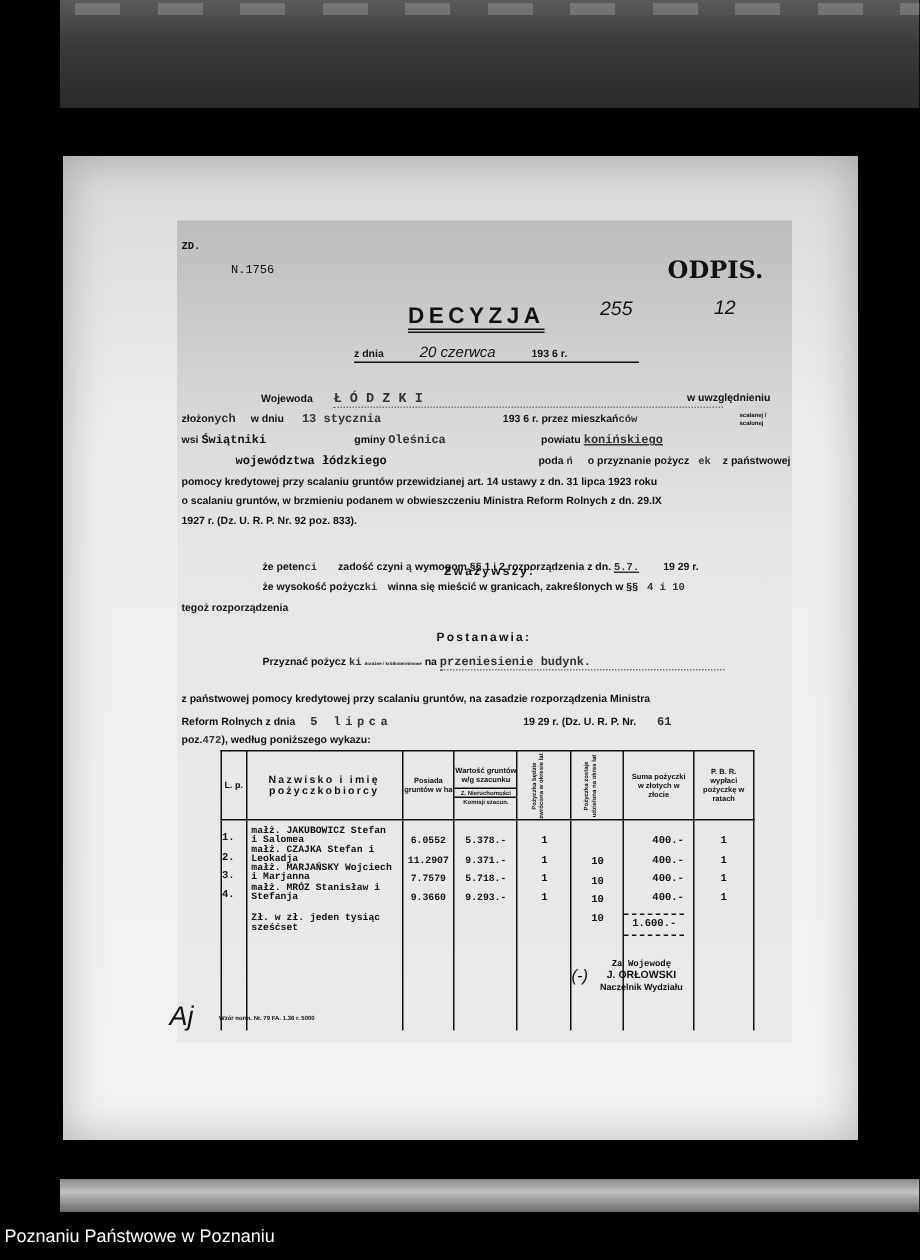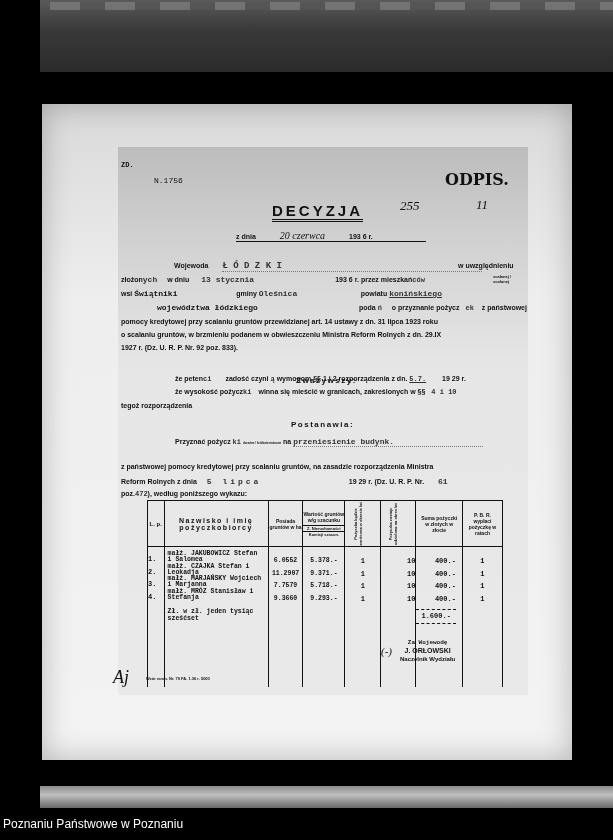--- a/index.html
+++ b/index.html
@@ -14,21 +14,21 @@
     box-shadow: inset 0 0 30px rgba(0,0,0,.25); }
   .paper { position:absolute; left:118px; top:147px; width:410px; height:548px;
     background:linear-gradient(180deg,#bcbcbc 0%,#d2d2d2 18%,#e6e6e6 40%,#e9e9e9 100%);
     color:#111; }
   .bottom-strip { position:absolute; left:40px; top:786px; width:573px; height:22px;
     background:linear-gradient(180deg,#8a8a8a,#c0c0c0 40%,#6a6a6a); }
   .footer { position:absolute; left:3px; top:817px; color:#fff; font-size:12px; }
   .abs { position:absolute; white-space:nowrap; }
   .mono { font-family:"Liberation Mono", monospace; }
   .tw { font-family:"Liberation Mono", monospace; color:#333; }
-  .hand { font-family:Liberation Serif, serif; font-style:italic; color:#111; }
+  .hand { font-family:Liberation Sans, sans-serif; font-style:italic; color:#111; }
   .small { font-size:7px; font-weight:bold; }
   table.grid { position:absolute; left:29px; top:353px; width:356px; border-collapse:collapse; }
   table.grid th, table.grid td { border:1.5px solid #111; font-size:6px; font-weight:bold; text-align:center; padding:0; }
   table.grid td { border-top:none; border-bottom:none; vertical-align:top; }
 </style>
 </head>
 <body>
 
 <div class="top-strip">
     <div class="shine"></div>
@@ -36,21 +36,21 @@
 
 <div class="card"></div>
 
 <div class="paper">
   <span class="abs mono small" style="left:3px;top:14px;font-size:7px;">ZD.</span>
   <span class="abs mono" style="left:36px;top:29px;font-size:8px;">N.1756</span>
   <span class="abs" style="left:327px;top:23px;font-size:16px;font-weight:bold;font-family:'DejaVu Serif',serif;">ODPIS.</span>
 
   <span class="abs" style="left:154px;top:55px;font-size:15px;font-weight:bold;letter-spacing:3px;border-bottom:3px double #111;">DECYZJA</span>
   <span class="abs hand" style="left:282px;top:51px;font-size:13px;">255</span>
-  <span class="abs hand" style="left:358px;top:50px;font-size:13px;">11</span>
+  <span class="abs hand" style="left:358px;top:50px;font-size:13px;">12</span>
 
   <div class="abs" style="left:118px;top:83px;font-size:7px;font-weight:bold;border-bottom:1px solid #111;width:190px;">
     <span>z dnia</span>
     <span class="hand" style="margin-left:22px;font-size:10px;font-weight:normal;">20 czerwca</span>
     <span style="margin-left:22px;">193 6 r.</span>
   </div>
 
   <div class="abs small" style="left:56px;top:114px;">
     <span>Wojewoda</span>
     <span class="tw" style="font-size:9px;margin-left:12px;display:inline-block;width:260px;border-bottom:1px dotted #777;">Ł Ó D Z K I</span>
@@ -177,21 +177,21 @@
         <div>9.371.-</div>
         <div>5.718.-</div>
         <div>9.293.-</div>
       </td>
       <td style="font-family:'Liberation Mono',monospace;font-size:7px;padding-top:8px;line-height:12.5px;">
         <div>1</div>
         <div>1</div>
         <div>1</div>
         <div>1</div>
       </td>
-      <td style="font-family:'Liberation Mono',monospace;font-size:7px;padding-top:8px;line-height:12.5px;text-align:right;">
+      <td style="font-family:'Liberation Mono',monospace;font-size:7px;padding-top:22px;line-height:12.5px;">
         <div>10</div>
         <div>10</div>
         <div>10</div>
         <div>10</div>
       </td>
       <td style="font-family:'Liberation Mono',monospace;font-size:7px;padding-top:8px;line-height:12.5px;text-align:right;padding-right:6px;">
         <div>400.-</div>
         <div>400.-</div>
         <div>400.-</div>
         <div>400.-</div>

